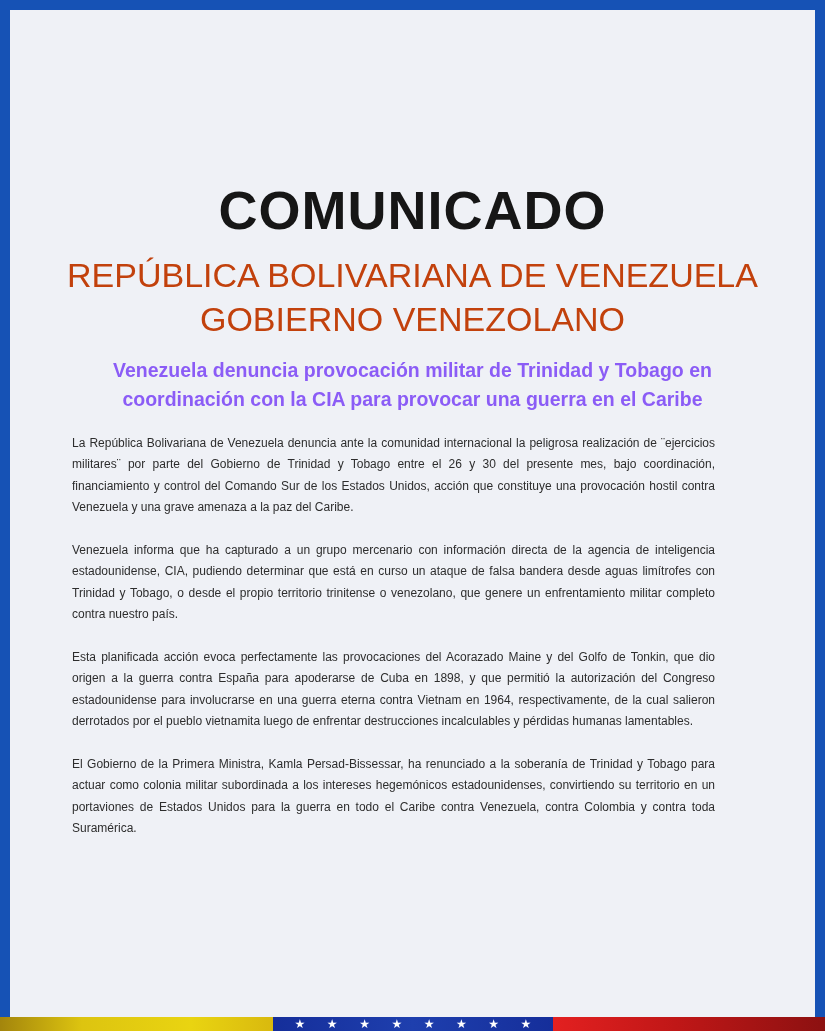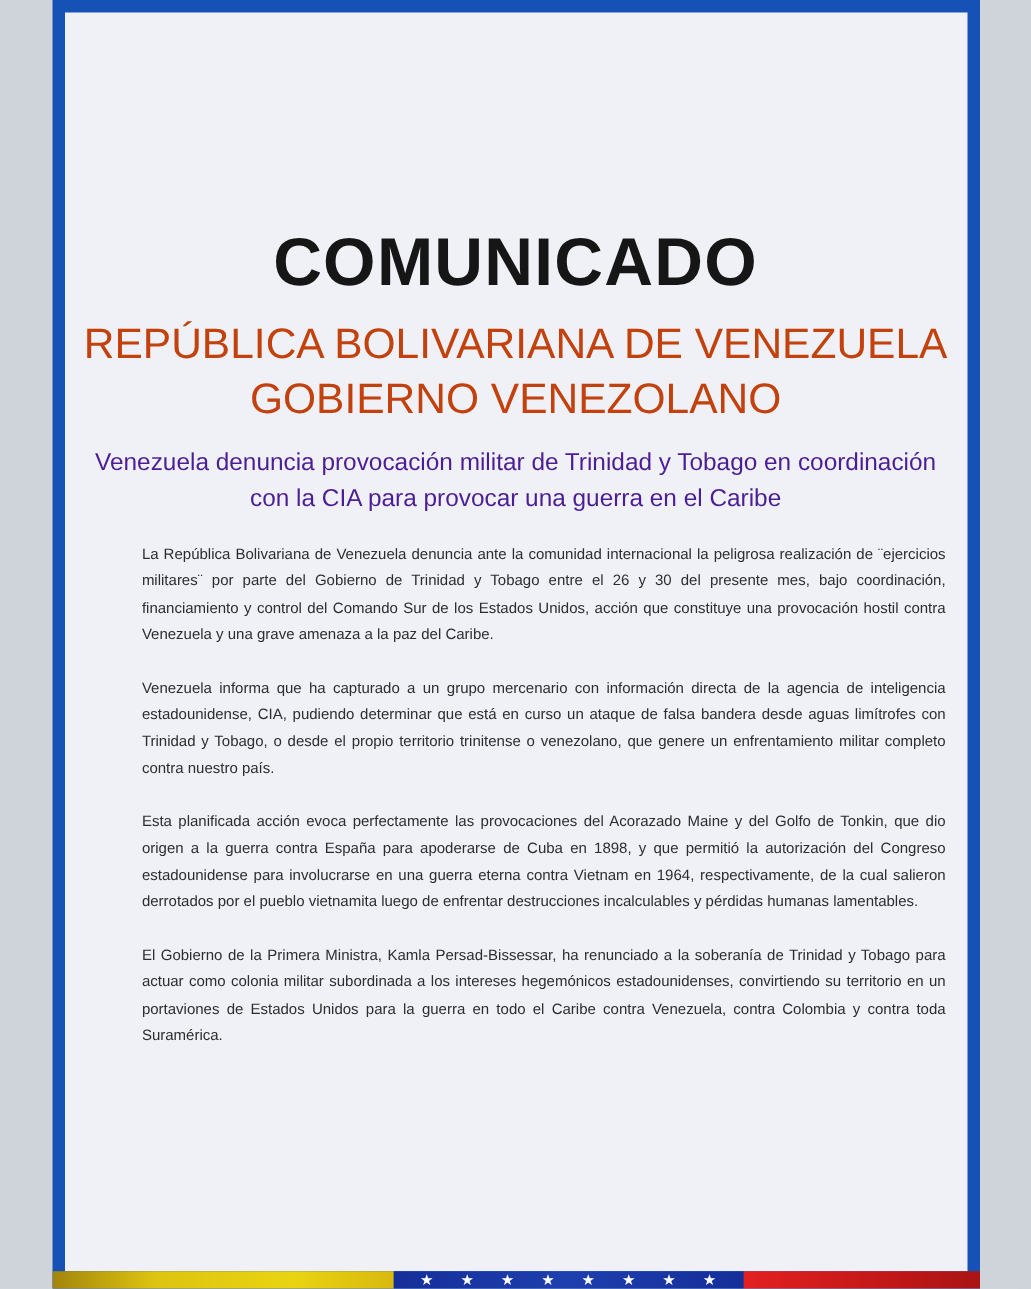--- a/index.html
+++ b/index.html
@@ -3,21 +3,21 @@
 <meta charset="utf-8">
 <style>
   html, body {
     margin: 0;
     padding: 0;
     background: #cfd3da;
     font-family: "Liberation Sans", "DejaVu Sans", sans-serif;
   }
   .page {
     position: relative;
-    width: 742px;
+    width: 825px;
     height: 1031px;
     background: #1652b5; 
     overflow: hidden;
     margin: 0 auto;
   }
   .sheet {
     position: absolute;
     top: 10px;
     left: 10px;
     right: 10px;
@@ -47,22 +47,22 @@
   }
   .doc-subtitle.second {
     margin-top: 0;
   }
   .headline {
     margin: 15px auto 0 auto;
     max-width: 690px;
     text-align: center;
     font-size: 19.5px;
     line-height: 1.5;
-    font-weight: 400;
-    color: #4c1d95;
+    font-weight: 700;
+    color: #8b5cf6;
   }
   .body-text {
     margin: 18px 0 0 62px;
     width: 643px;
   }
   .body-text p {
     margin: 0 0 21px 0;
     font-size: 12px;
     line-height: 21.5px;
     text-align: justify;

